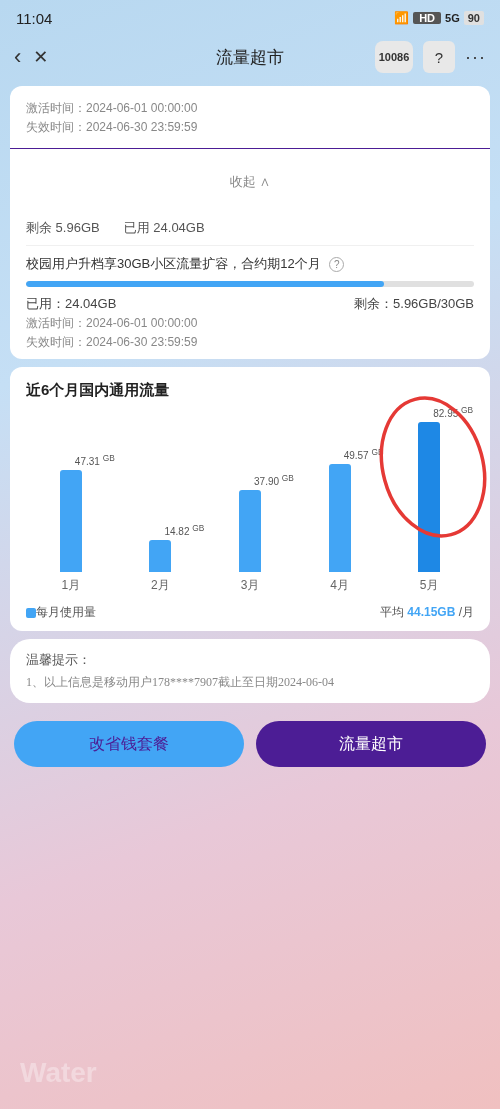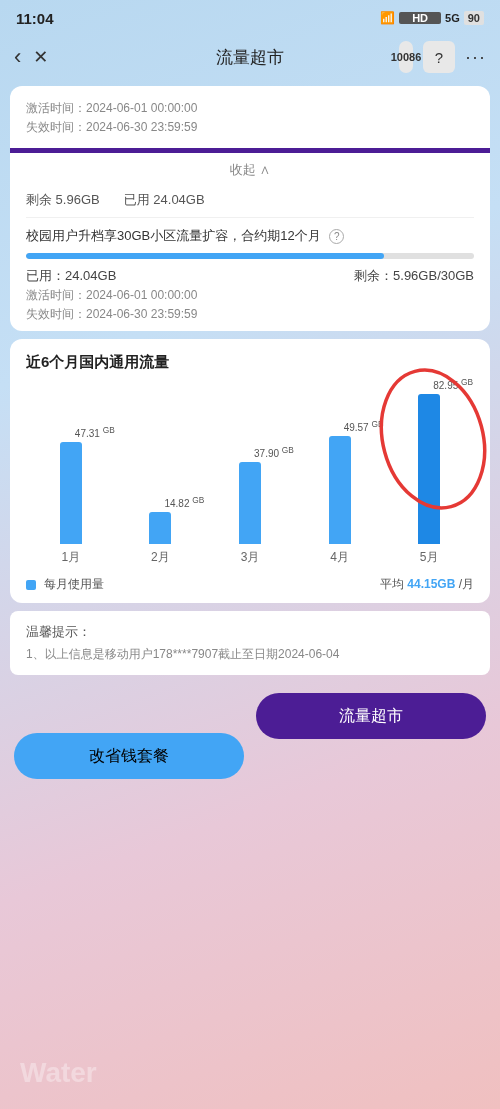--- a/index.html
+++ b/index.html
@@ -15,21 +15,21 @@
     
     .status-bar {
       display: flex;
       justify-content: space-between;
       align-items: center;
       padding: 8px 16px 4px;
       height: 32px;
     }
     .status-time {
       font-size: 15px;
-      font-weight: 700;
+      font-weight: 400;
       color: #222;
     }
     .status-icons {
       display: flex;
       align-items: center;
       gap: 4px;
       font-size: 12px;
       color: #222;
     }
     .battery-icon {
@@ -129,22 +129,22 @@
       font-size: 12px;
       color: #888;
       margin-top: 2px;
     }
 
     
     .collapse-btn {
       display: flex;
       justify-content: center;
       align-items: center;
-      padding: 8px;
-      border-top: 5px solid #4c1d95;
+      padding: 24px;
+      border-top: 1px solid #4c1d95;
       color: #888;
       font-size: 13px;
       gap: 4px;
       cursor: pointer;
     }
 
     
     .section-title {
       padding: 12px 16px 6px;
       display: flex;
@@ -254,21 +254,21 @@
     
     .chart-footer {
       display: flex;
       justify-content: space-between;
       align-items: center;
       margin-top: 10px;
     }
     .legend {
       display: flex;
       align-items: center;
-      gap: 8px;
+      gap: 0;
       font-size: 12px;
       color: #555;
     }
     .legend-dot {
       width: 10px;
       height: 10px;
       background: #42a5f5;
       border-radius: 2px;
     }
     .avg-text {
@@ -277,22 +277,23 @@
     }
     .avg-val {
       color: #42a5f5;
       font-weight: 600;
     }
 
     
     .notice-section {
       background: #fff;
       margin: 8px 10px;
-      border-radius: 8px;
+      border-radius: 20px;
       padding: 12px 16px;
+      font-family: Liberation Serif, serif;
     }
     .notice-title {
       font-size: 13px;
       color: #555;
       margin-bottom: 4px;
     }
     .notice-text {
       font-size: 12px;
       color: #888;
       line-height: 1.5;
@@ -308,22 +309,21 @@
       flex: 1;
       height: 46px;
       border-radius: 23px;
       border: none;
       font-size: 16px;
       font-weight: 500;
       cursor: pointer;
     }
     .btn-blue {
       background: #42a5f5;
-      color: #000000;
-      margin-top: 40px;
+      color: #4c1d95;
     }
     .btn-teal {
       background: #4c1d95;
       color: #fff;
     }
 
     
     .water-text {
       position: absolute;
       bottom: 20px;
@@ -340,34 +340,34 @@
       margin: 0 16px;
     }
   </style>
 </head>
 <body>
 
 <div class="status-bar">
   <span class="status-time">11:04</span>
   <div class="status-icons">
     <span>📶</span>
-    <span style="font-size:11px;font-weight:700;background:#555;color:#fff;border-radius:2px;padding:0 13px;">HD</span>
+    <span style="font-size:11px;font-weight:700;background:#555;color:#fff;border-radius:2px;padding:0 6px;">HD</span>
     <span style="font-size:11px;font-weight:700;">5G</span>
     <span class="battery-icon">90</span>
   </div>
 </div>
 
 <div class="nav-bar">
   <div class="nav-left">
     <span class="nav-icon" style="font-size:22px;">‹</span>
     <span class="nav-icon">✕</span>
   </div>
   <span class="nav-title">流量超市</span>
   <div class="nav-right">
-    <div class="nav-btn-circle" style="font-size:11px;width:14px;border-radius:8px;">10086</div>
+    <div class="nav-btn-circle" style="font-size:11px;width:38px;border-radius:8px;">10086</div>
     <div class="nav-btn-square">?</div>
     <span style="font-size:18px;color:#333;letter-spacing:1px;">···</span>
   </div>
 </div>
 
 <div class="main-card">
 
   <div class="card-section">
     <div class="text-date">激活时间：2024-06-01 00:00:00</div>
     <div class="text-date">失效时间：2024-06-30 23:59:59</div>

